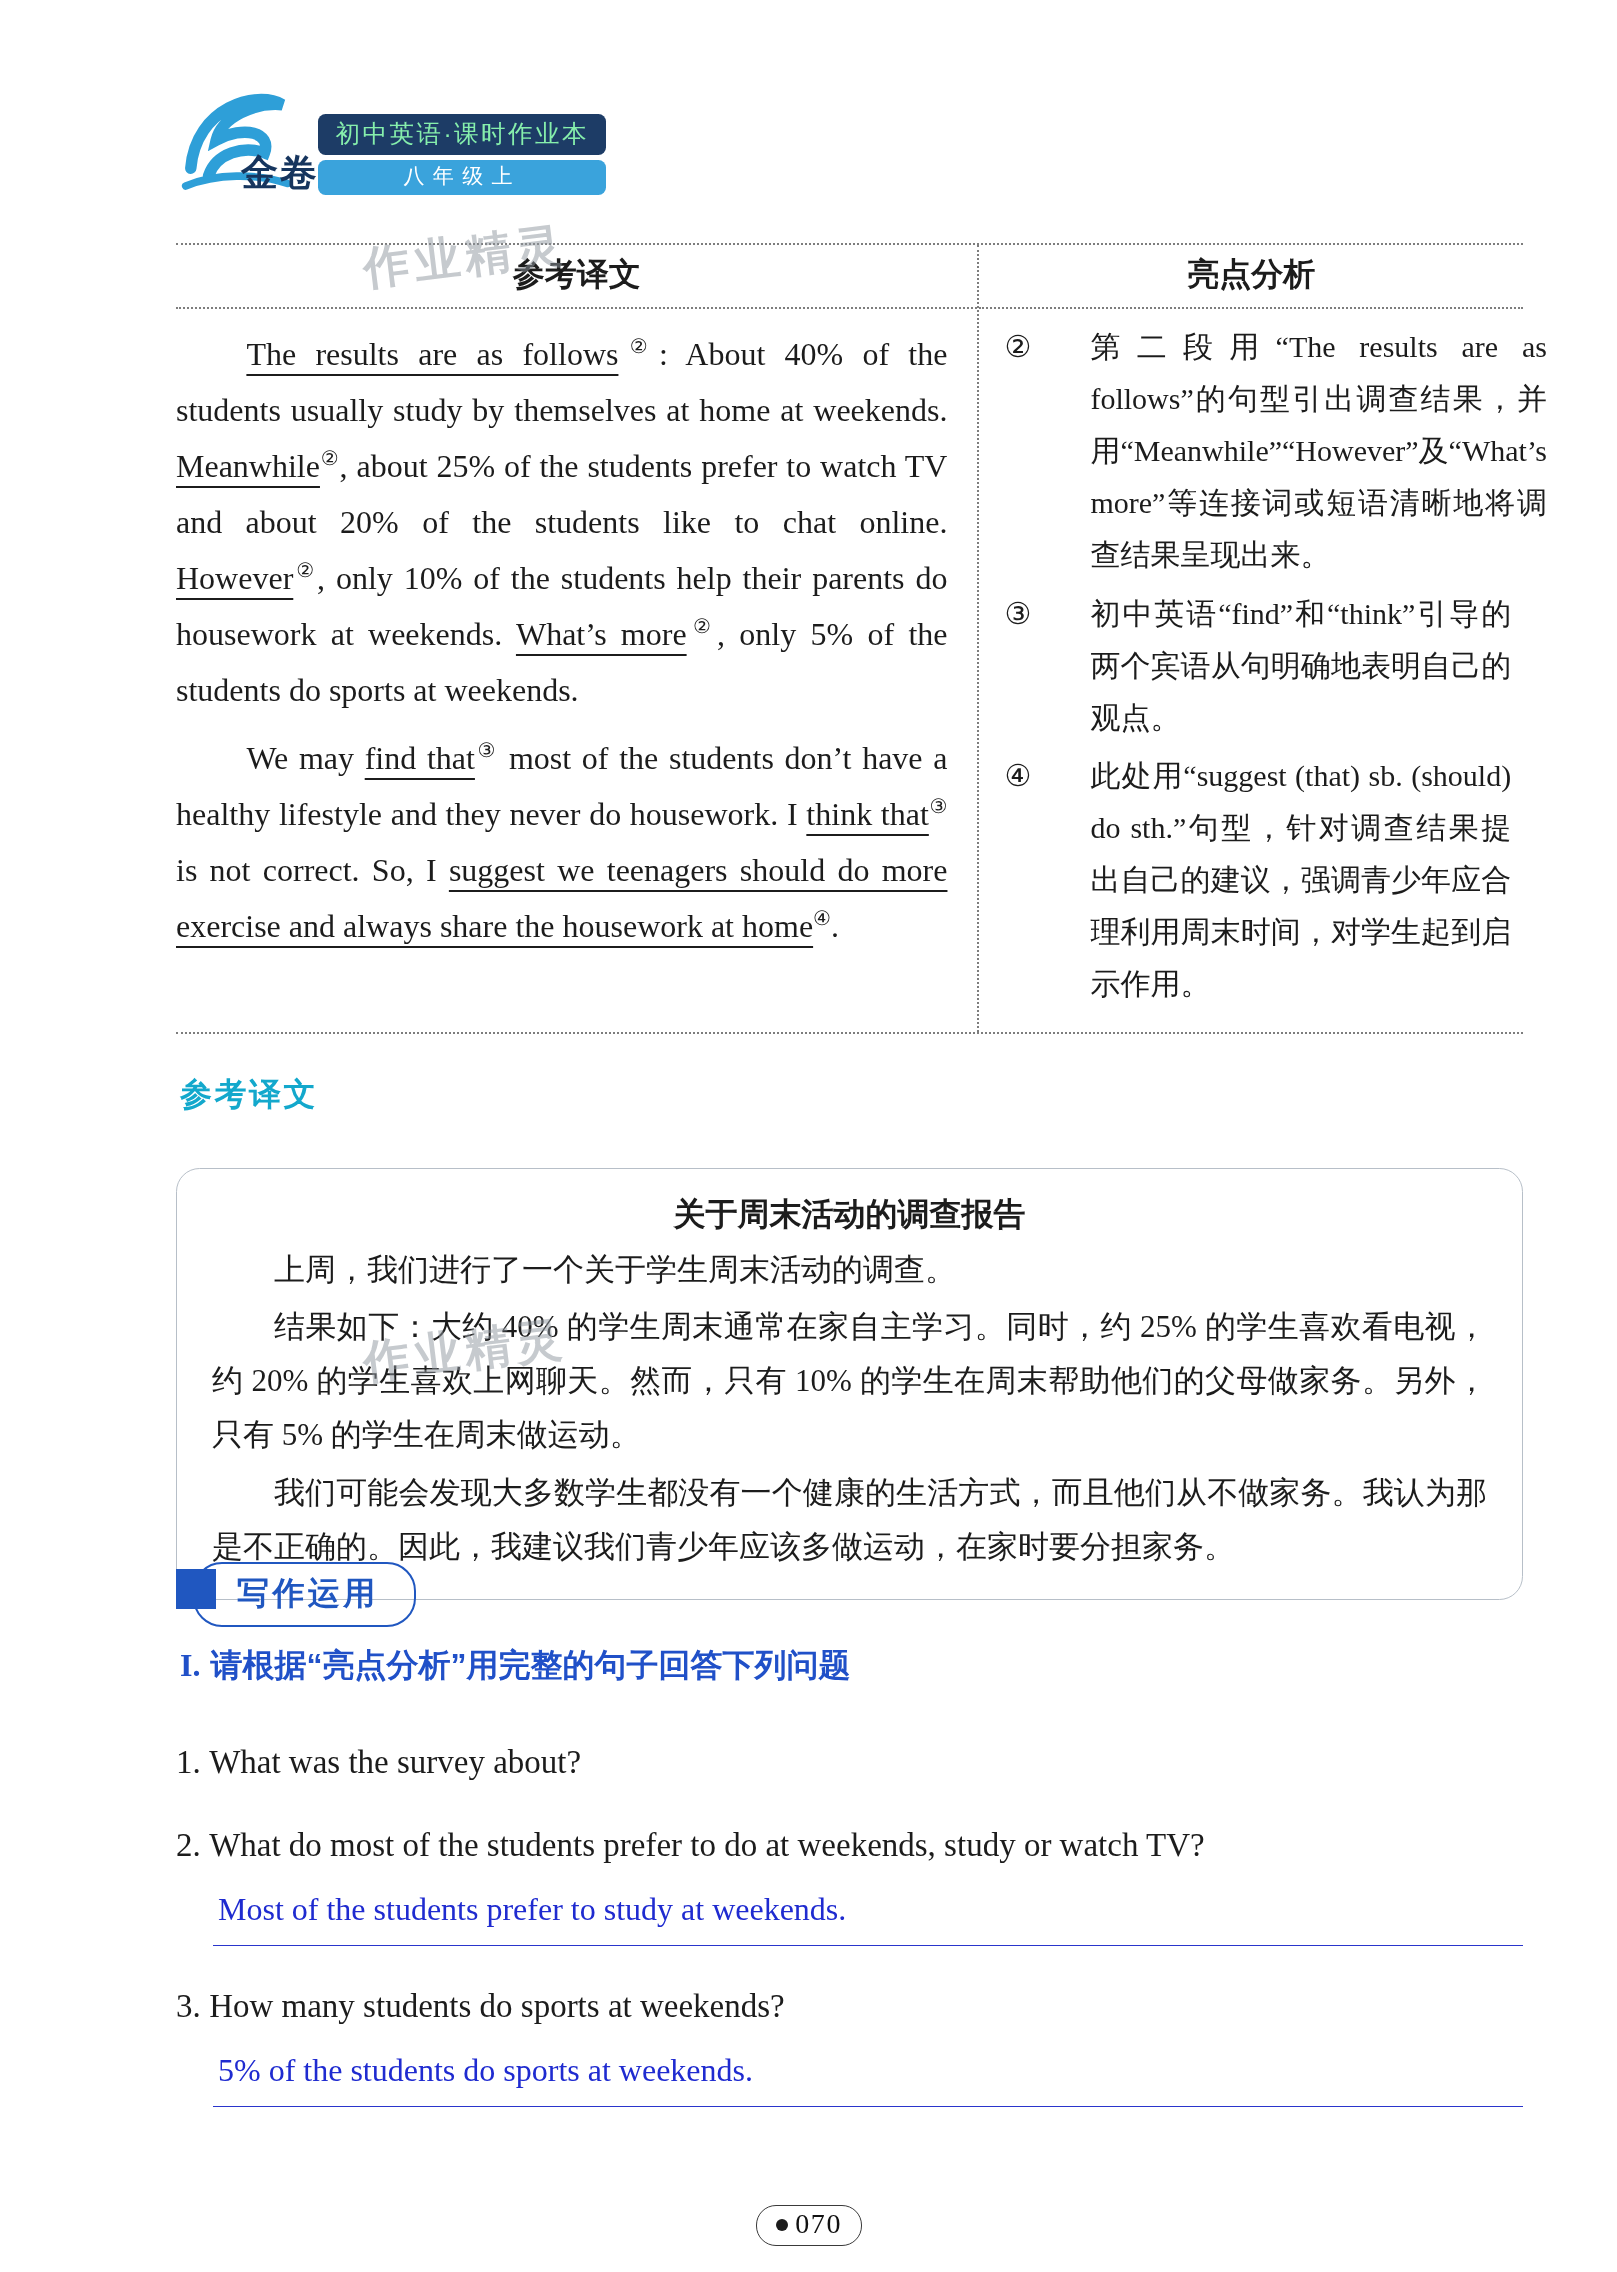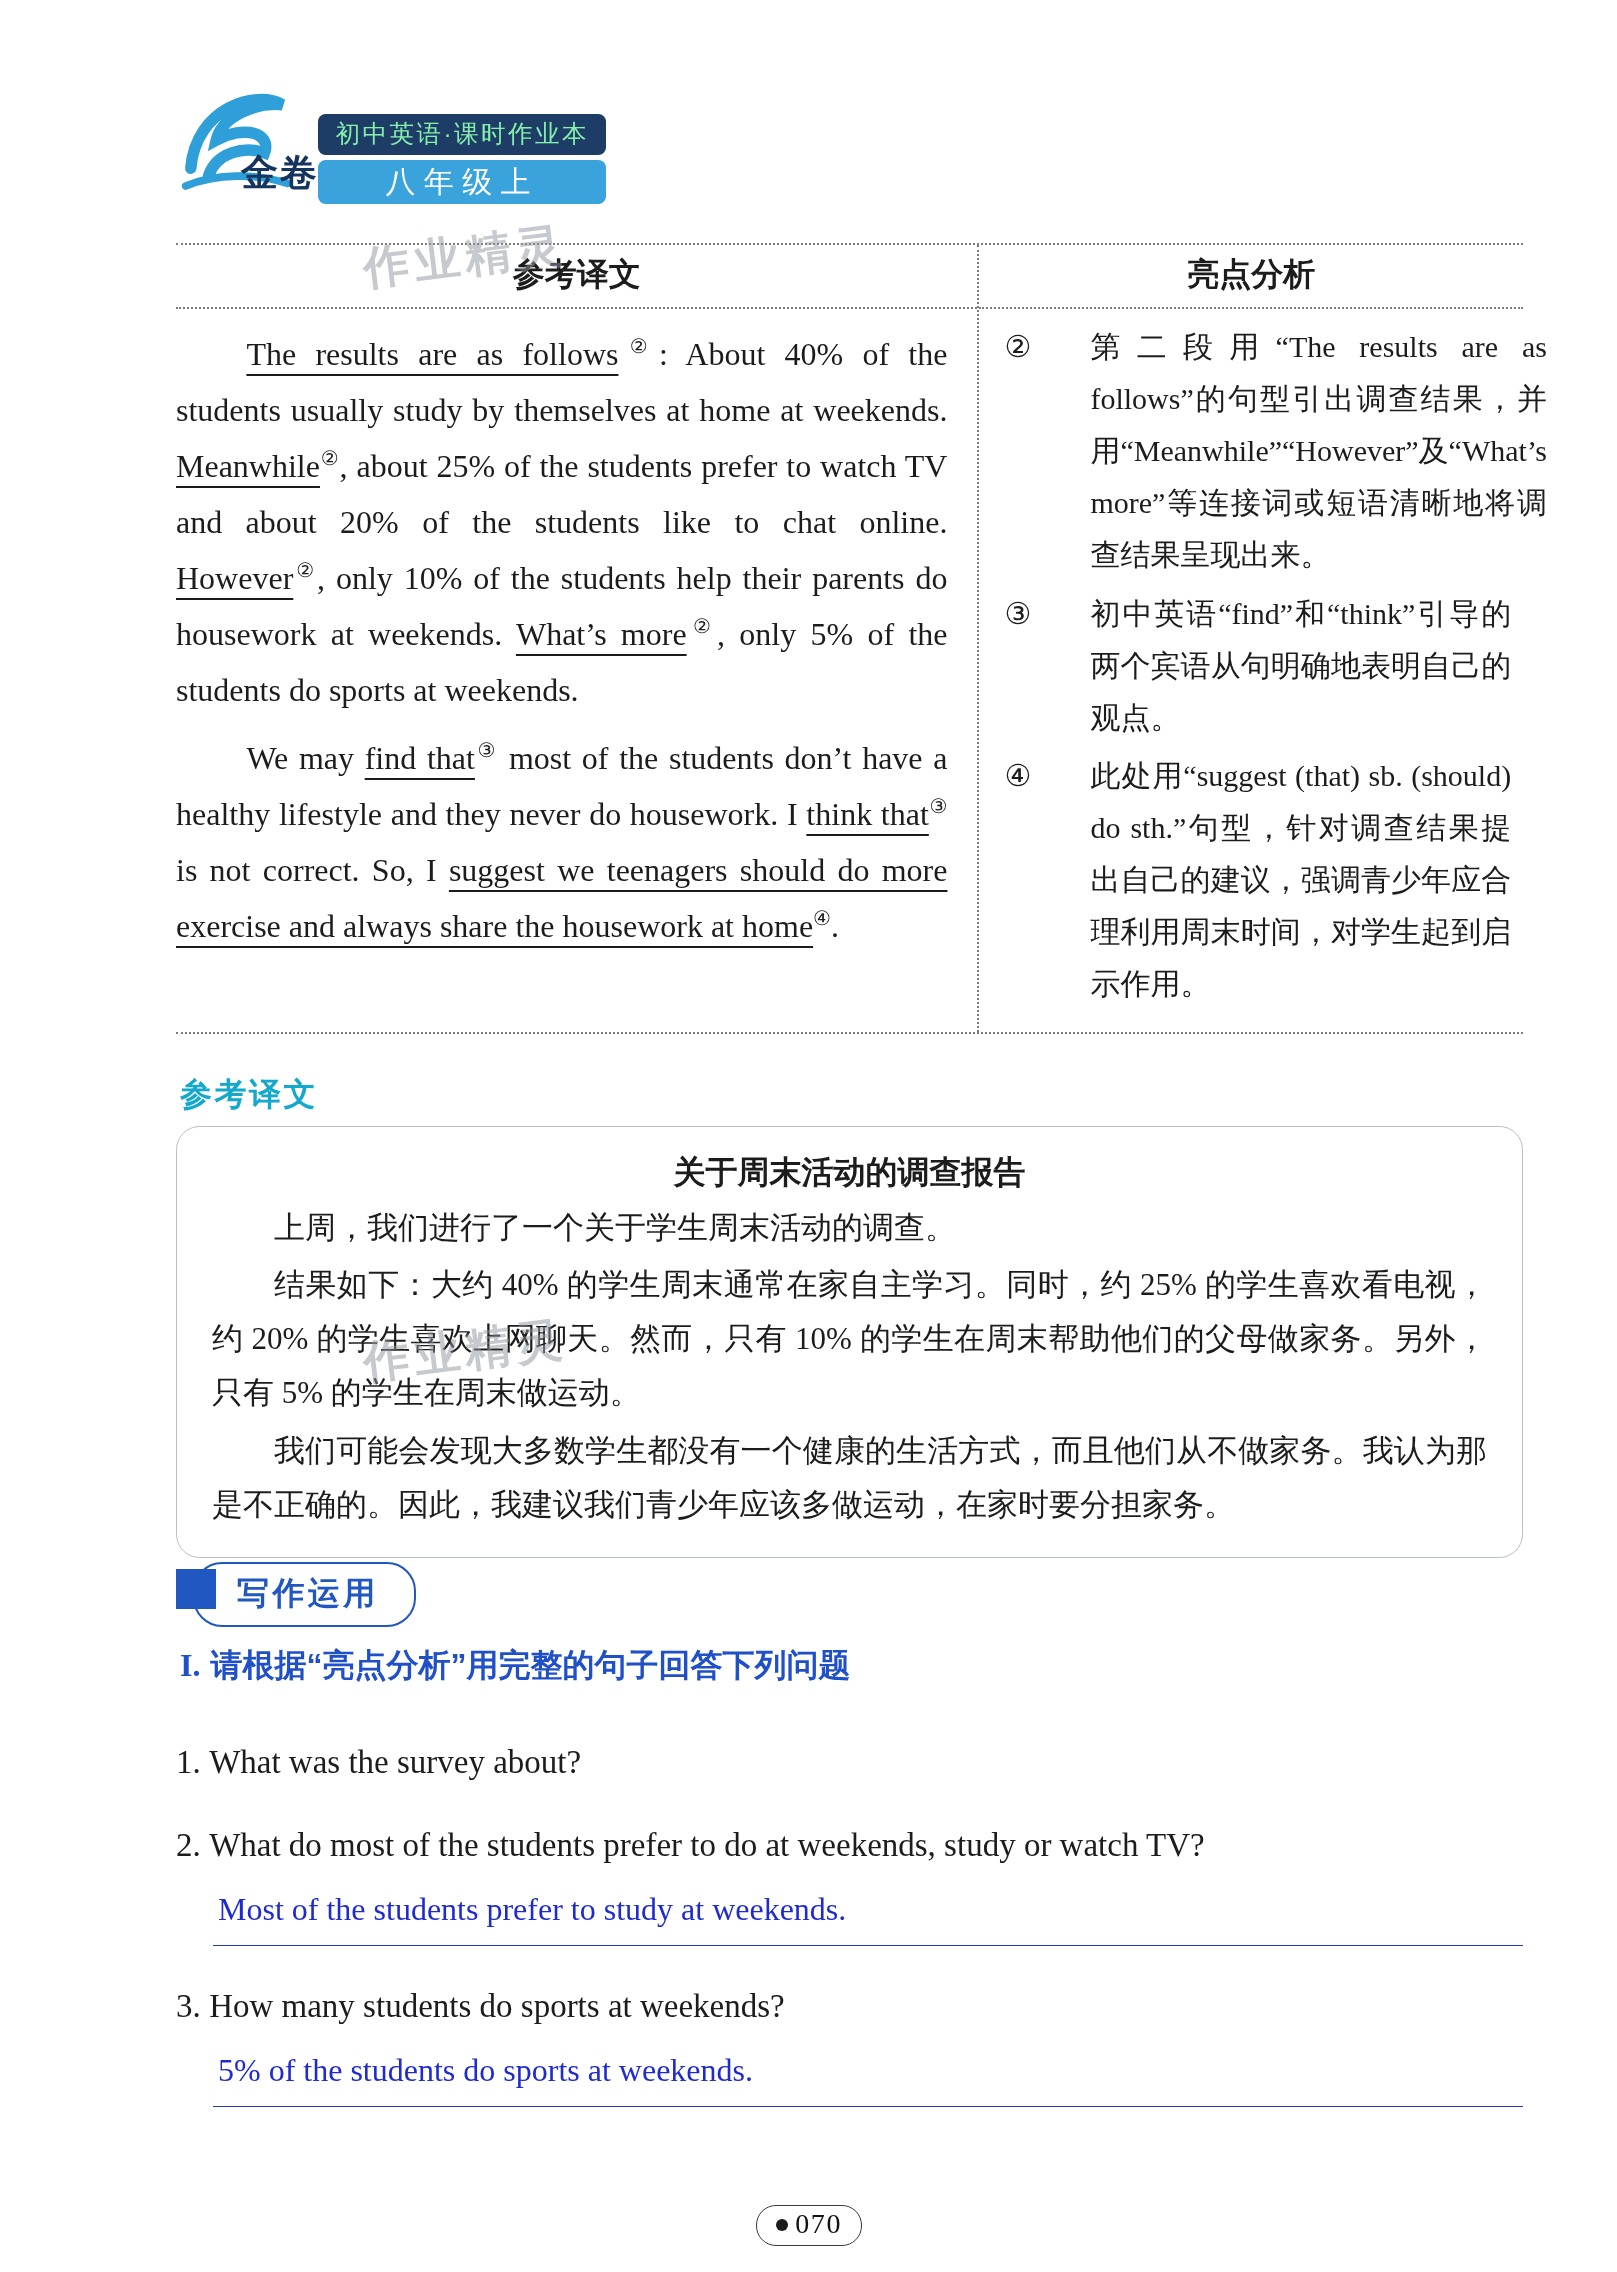--- a/index.html
+++ b/index.html
@@ -22,22 +22,22 @@
     position:absolute; right:-3.4px; bottom:1.7px;
     font-family:"Liberation Sans", sans-serif;
     font-weight:bold; font-size:37px; color:#16355e; letter-spacing:1.7px;
   }
   .badges { display:flex; flex-direction:column; gap:5px; margin-top:30px; margin-left:3.4px; }
   .badge-top {
     background:#1d3c66; color:#86efac; font-family:"Liberation Sans", sans-serif;
     font-size:24.5px; line-height:1; padding:8.4px 17px; border-radius:7.6px; letter-spacing:2.5px;
   }
   .badge-bottom {
-    background:#3aa3dc; color:#fff; font-family:Liberation Serif, serif;
-    font-size:30px; line-height:1; padding:6.7px 17px; border-radius:7.6px;
+    background:#3aa3dc; color:#fff; font-family:Liberation Mono, monospace;
+    font-size:21px; line-height:1; padding:6.7px 17px; border-radius:7.6px;
     text-align:center; letter-spacing:8.4px;
   }
 
   
   .wm {
     position:absolute; color:#8f969e; opacity:.5;
     font-family:"Liberation Sans", sans-serif; font-weight:bold;
     font-size:46px; letter-spacing:5px; transform:rotate(-7deg);
     pointer-events:none; z-index:5;
   }
@@ -71,21 +71,21 @@
   .analysis-marker { flex:0 0 46px; }
   .analysis-text { flex:1; text-align:justify;margin-left:40px; }
 
   
   .ref-label {
     position:absolute; top:1073px; left:180px;
     font-family:"Liberation Sans", sans-serif; font-weight:bold;
     font-size:32px; color:#13a8cc; letter-spacing:2.5px;
   }
   .trans-box {
-    position:absolute; top:1126px; left:176px; width:1347px;
+    position:absolute; top:1168px; left:176px; width:1347px;
     border:1.7px solid #b7bfc8; border-radius:23.6px;
     padding:18.6px 35px 25px;
   }
   .trans-title { text-align:center; font-weight:bold; font-size:32px; line-height:52px; margin:0; }
   .trans-p { font-size:31px; line-height:54px; text-indent:2em; text-align:justify; margin:3.4px 0 0; }
 
   
   .writing-header { position:absolute; top:1562px; left:193px; }
   .wh-wrap { position:relative; display:inline-block; }
   .wh-square { position:absolute; left:-17px; top:6.7px; width:40px; height:40px; background:#2057c0; }

